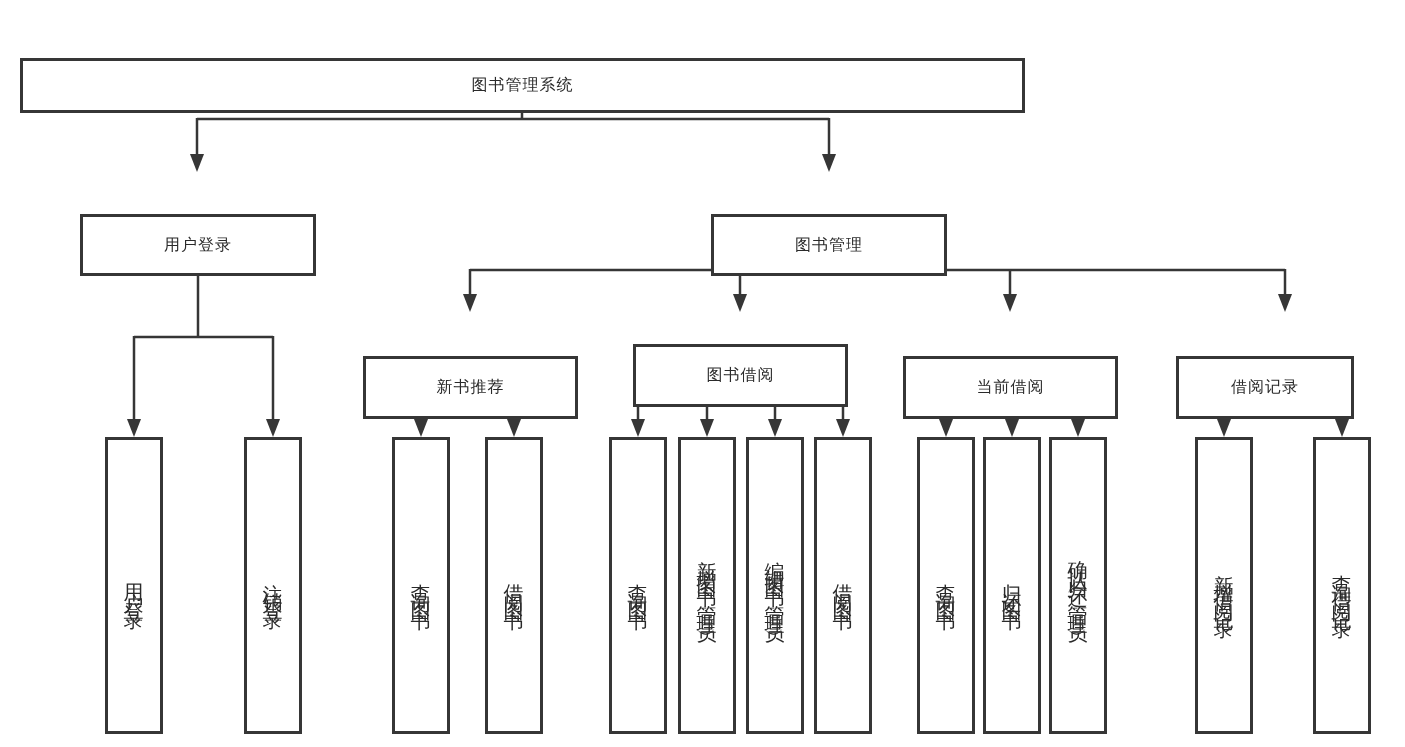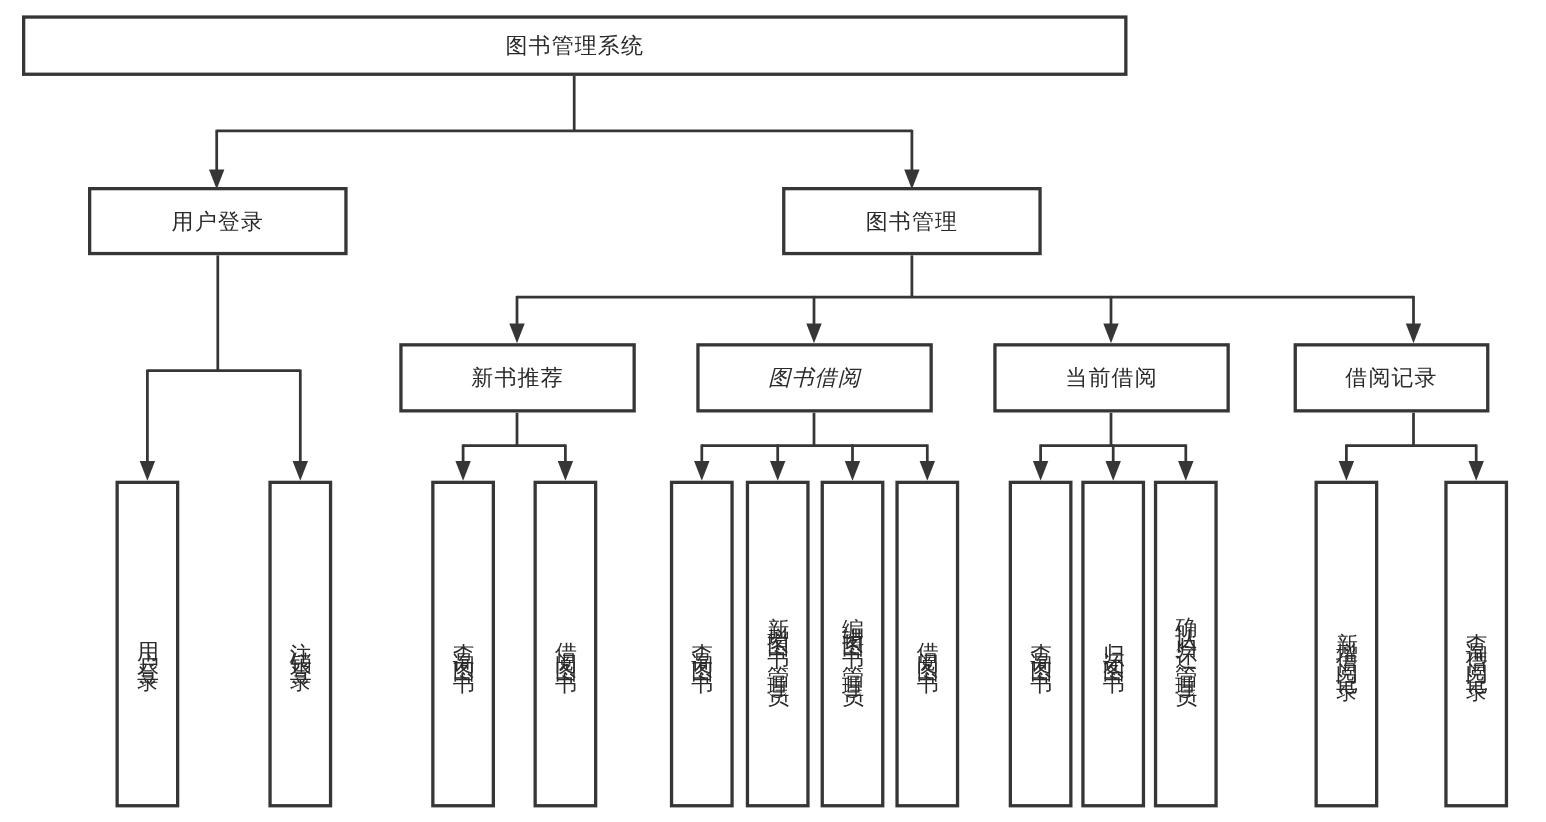--- a/index.html
+++ b/index.html
@@ -27,23 +27,24 @@
     box-sizing: border-box;
     border: 3px solid #363636;
     background: #ffffff;
     display: flex;
     align-items: center;
     justify-content: center;
     color: #2a2a2a;
     z-index: 2;
   }
   .hnode {
-    font-size: 20px;
+    font-size: 16px;
     letter-spacing: 1px;
     white-space: nowrap;
+    margin-top: 44px;
   }
   .vnode span.vtext {
     writing-mode: vertical-rl;
     text-orientation: mixed;
     font-size: 20px;
     line-height: 1;
     letter-spacing: 9px;
     white-space: nowrap;
   }
   .watermark {
@@ -127,21 +128,21 @@
       <path d="M1335 419 L1349 419 L1342 437 Z"></path>
     </g>
   </svg>
 
   <div class="node hnode" style="left:20px; top:14px; width:1005px; height:55px;">图书管理系统</div>
 
   <div class="node hnode" style="left:80px; top:170px; width:236px; height:62px;">用户登录</div>
   <div class="node hnode" style="left:363px; top:312px; width:215px; height:63px;">新书推荐</div>
 
   <div class="node hnode" style="left:711px; top:170px; width:236px; height:62px;">图书管理</div>
-  <div class="node hnode" style="left:633px; top:312px; width:215px; height:63px;font-style:italic;">图书借阅</div>
+  <div class="node hnode" style="left:633px; top:300px; width:215px; height:63px;">图书借阅</div>
   <div class="node hnode" style="left:903px; top:312px; width:215px; height:63px;">当前借阅</div>
   <div class="node hnode" style="left:1176px; top:312px; width:178px; height:63px;">借阅记录</div>
 
   <div class="node vnode" style="left:105px; top:437px; width:58px; height:297px;">
     <span class="vtext">用户登录</span>
   </div>
   <div class="node vnode" style="left:244px; top:437px; width:58px; height:297px;">
     <span class="vtext">注销登录</span>
   </div>
 

